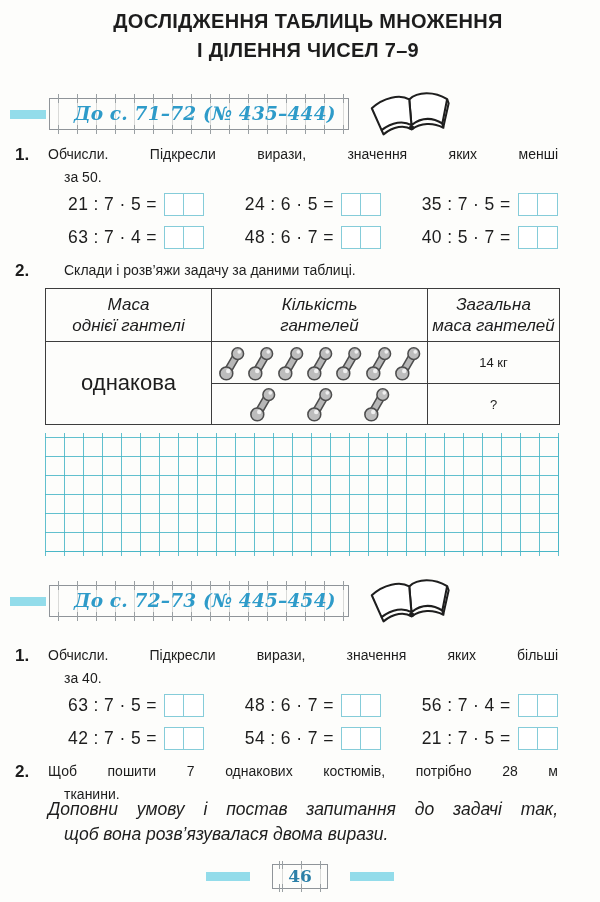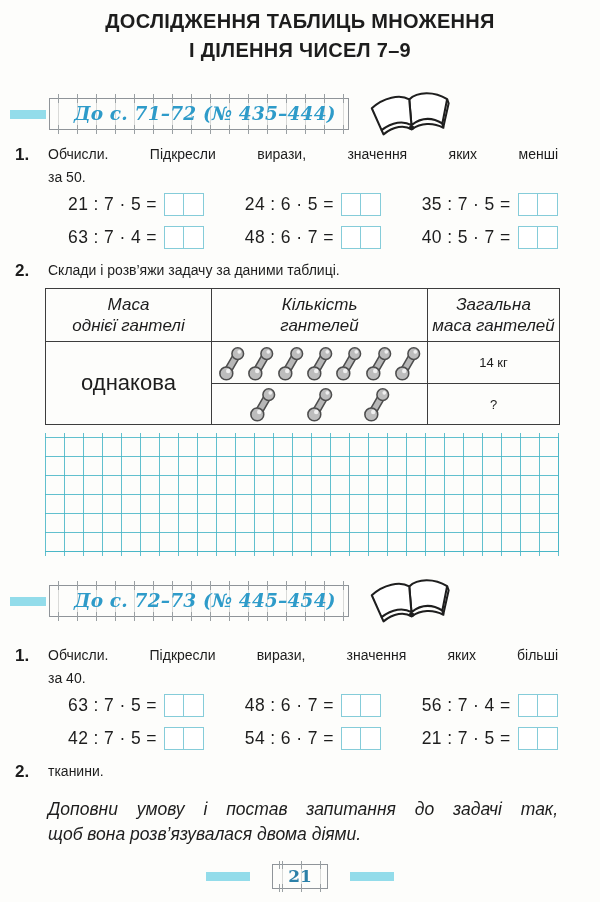--- a/index.html
+++ b/index.html
@@ -31,21 +31,21 @@
   }
   .ruled-box::before { top:-5px; }
   .ruled-box::after  { bottom:-5px; }
   .book { margin-left:18px; width:86px; height:56px; transform:rotate(-3deg); }
 
   
   .ex { display:flex; }
   .ex-num { flex:none; width:48px; padding-left:15px; box-sizing:border-box; font-weight:bold; font-size:17px; line-height:23px; }
   .ex-body { flex:1; margin-right:42px; font-size:14px; line-height:23px; }
   .jline { display:block; text-align:justify; text-align-last:justify; }
-  .pline { display:block; }
+  .pline { display:block;margin-left:16px; }
 
   
   .expr-block { position:absolute; left:48px; right:42px;margin-left:20px; }
   .expr-row { display:flex; justify-content:space-between; margin-bottom:10px; }
   .expr { display:flex; align-items:center; font-size:17.5px; letter-spacing:.4px; }
   .expr-text { margin-right:7px; white-space:nowrap; }
   .answer-box { display:inline-flex; }
   .answer-cell { width:19px; height:21px; border:1.6px solid #85ccd9; background:#fff; }
   .answer-cell + .answer-cell { margin-left:-1.6px; }
 
@@ -324,28 +324,29 @@
             <span class="answer-cell"></span>
             <span class="answer-cell"></span>
           </span>
         </span>
     </div>
   </div>
 
   <div class="block ex" style="top:760px">
     <span class="ex-num">2.</span>
     <span class="ex-body">
+      <span class="jline">Щоб пошити 7 однакових костюмів, потрібно 28 м</span>
       <span class="pline">тканини.</span>
     </span>
   </div>
 
   <div class="note" style="top:797px">
     <span class="jline">Доповни умову і постав запитання до задачі так,</span>
-    <span class="pline">щоб вона розв’язувалася двома діями.</span>
+    <span class="pline">щоб вона розв’язувалася двома вирази.</span>
   </div>
 
   <div class="footer" style="top:864px">
     <span class="cyan-bar"></span>
-    <span class="pagenum-box">21</span>
+    <span class="pagenum-box">46</span>
     <span class="cyan-bar"></span>
   </div>
 
 </div>
 
 </body></html>

